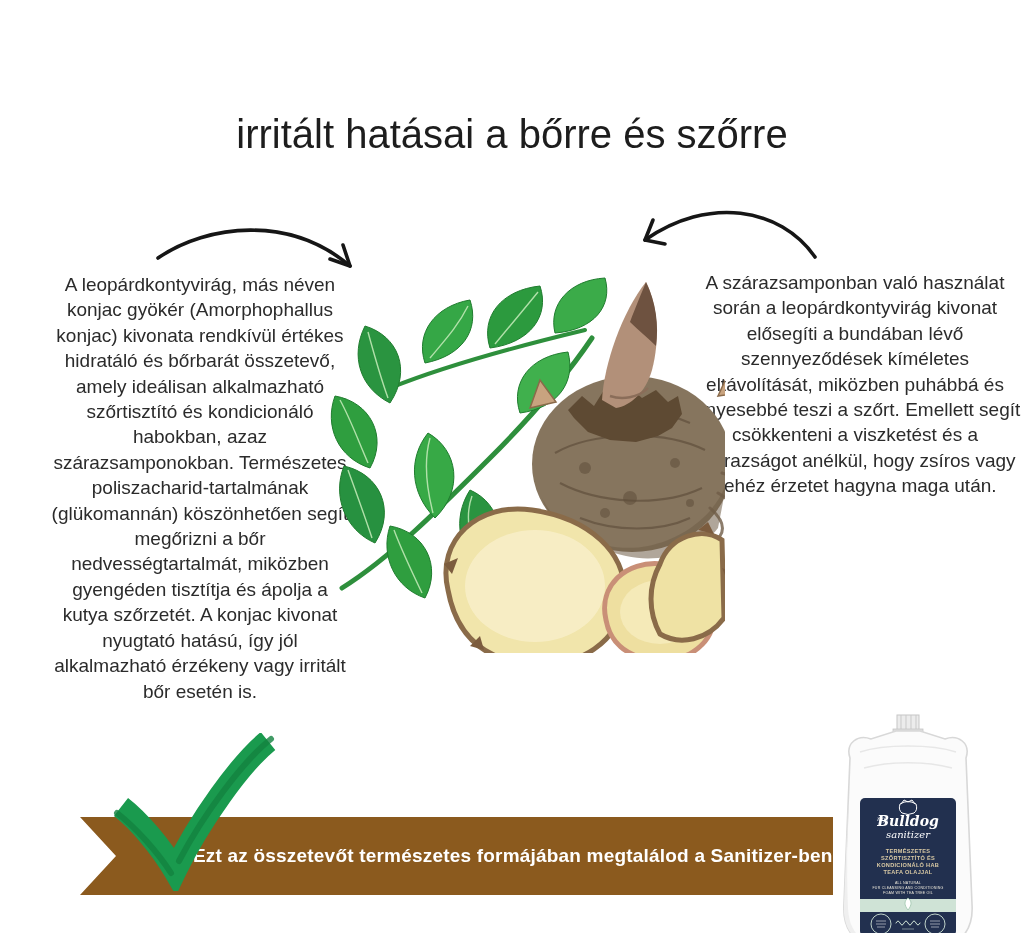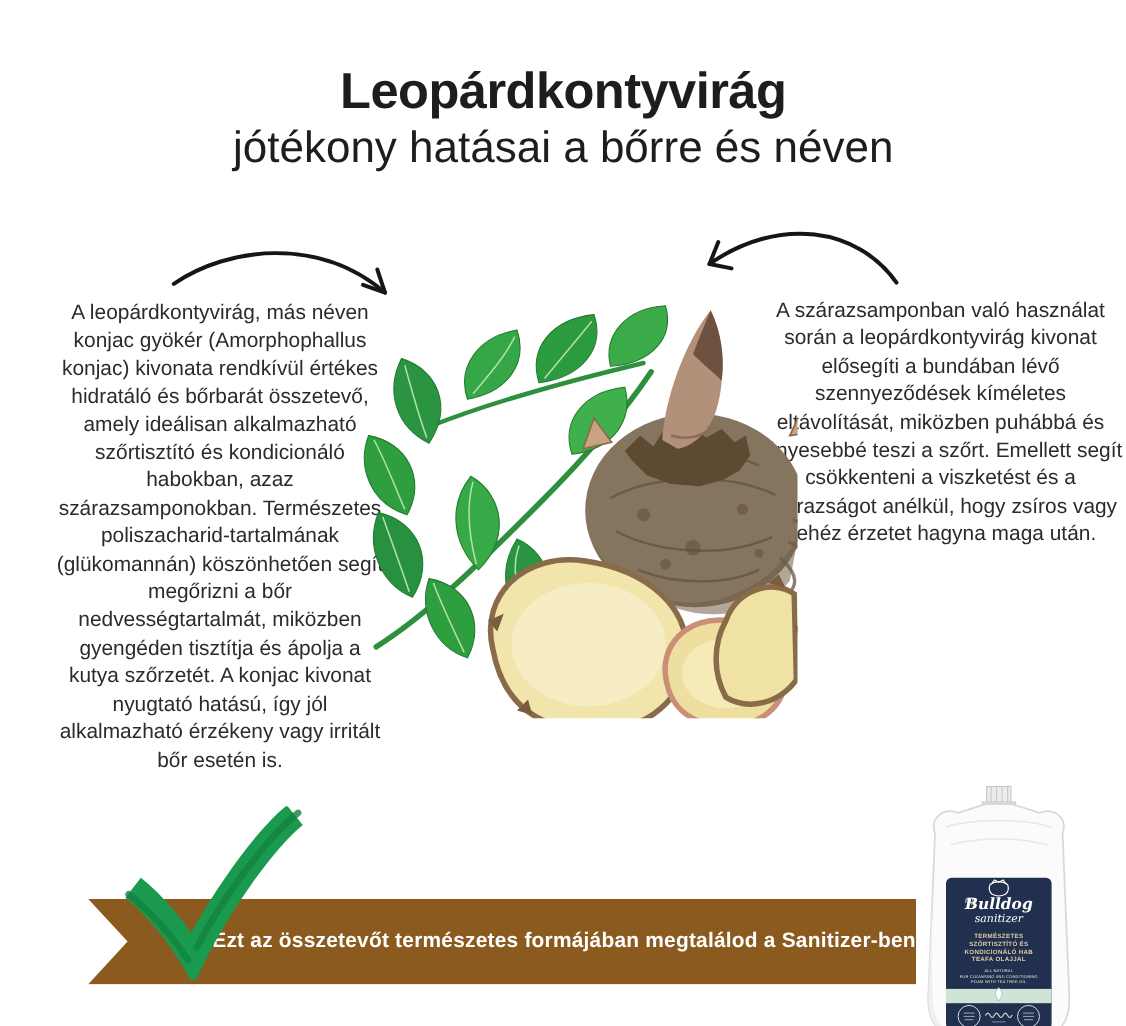--- a/index.html
+++ b/index.html
@@ -37,22 +37,21 @@
     white-space:nowrap;
   }
   .pouch { position:absolute; left:824px; top:712px; width:168px; height:238px; }
   .lbl-script { font-family:"DejaVu Serif", serif; font-style:italic; }
 </style>
 </head>
 <body>
 
 <div class="canvas">
 
-  <h1 class="page-title">Leopárdkontyvirág</h1>
-  <h2 class="page-subtitle">jótékony hatásai a bőrre és néven</h2>
+  <h2 class="page-subtitle">irritált hatásai a bőrre és szőrre</h2>
 
   <svg class="arrow-svg" style="left:150px; top:212px;" width="215" height="70" viewBox="0 0 215 70">
     <path d="M8,46 C58,12 140,3 200,54" fill="none" stroke="#161616" stroke-width="3.6" stroke-linecap="round"></path>
     <path d="M200,54 L180,47 M200,54 L193,33" fill="none" stroke="#161616" stroke-width="3.6" stroke-linecap="round"></path>
   </svg>
   <svg class="arrow-svg" style="left:630px; top:192px;" width="195" height="75" viewBox="0 0 195 75">
     <path d="M185,65 C150,15 78,4 15,48" fill="none" stroke="#161616" stroke-width="3.6" stroke-linecap="round"></path>
     <path d="M15,48 L35,52 M15,48 L23,28" fill="none" stroke="#161616" stroke-width="3.6" stroke-linecap="round"></path>
   </svg>
 

